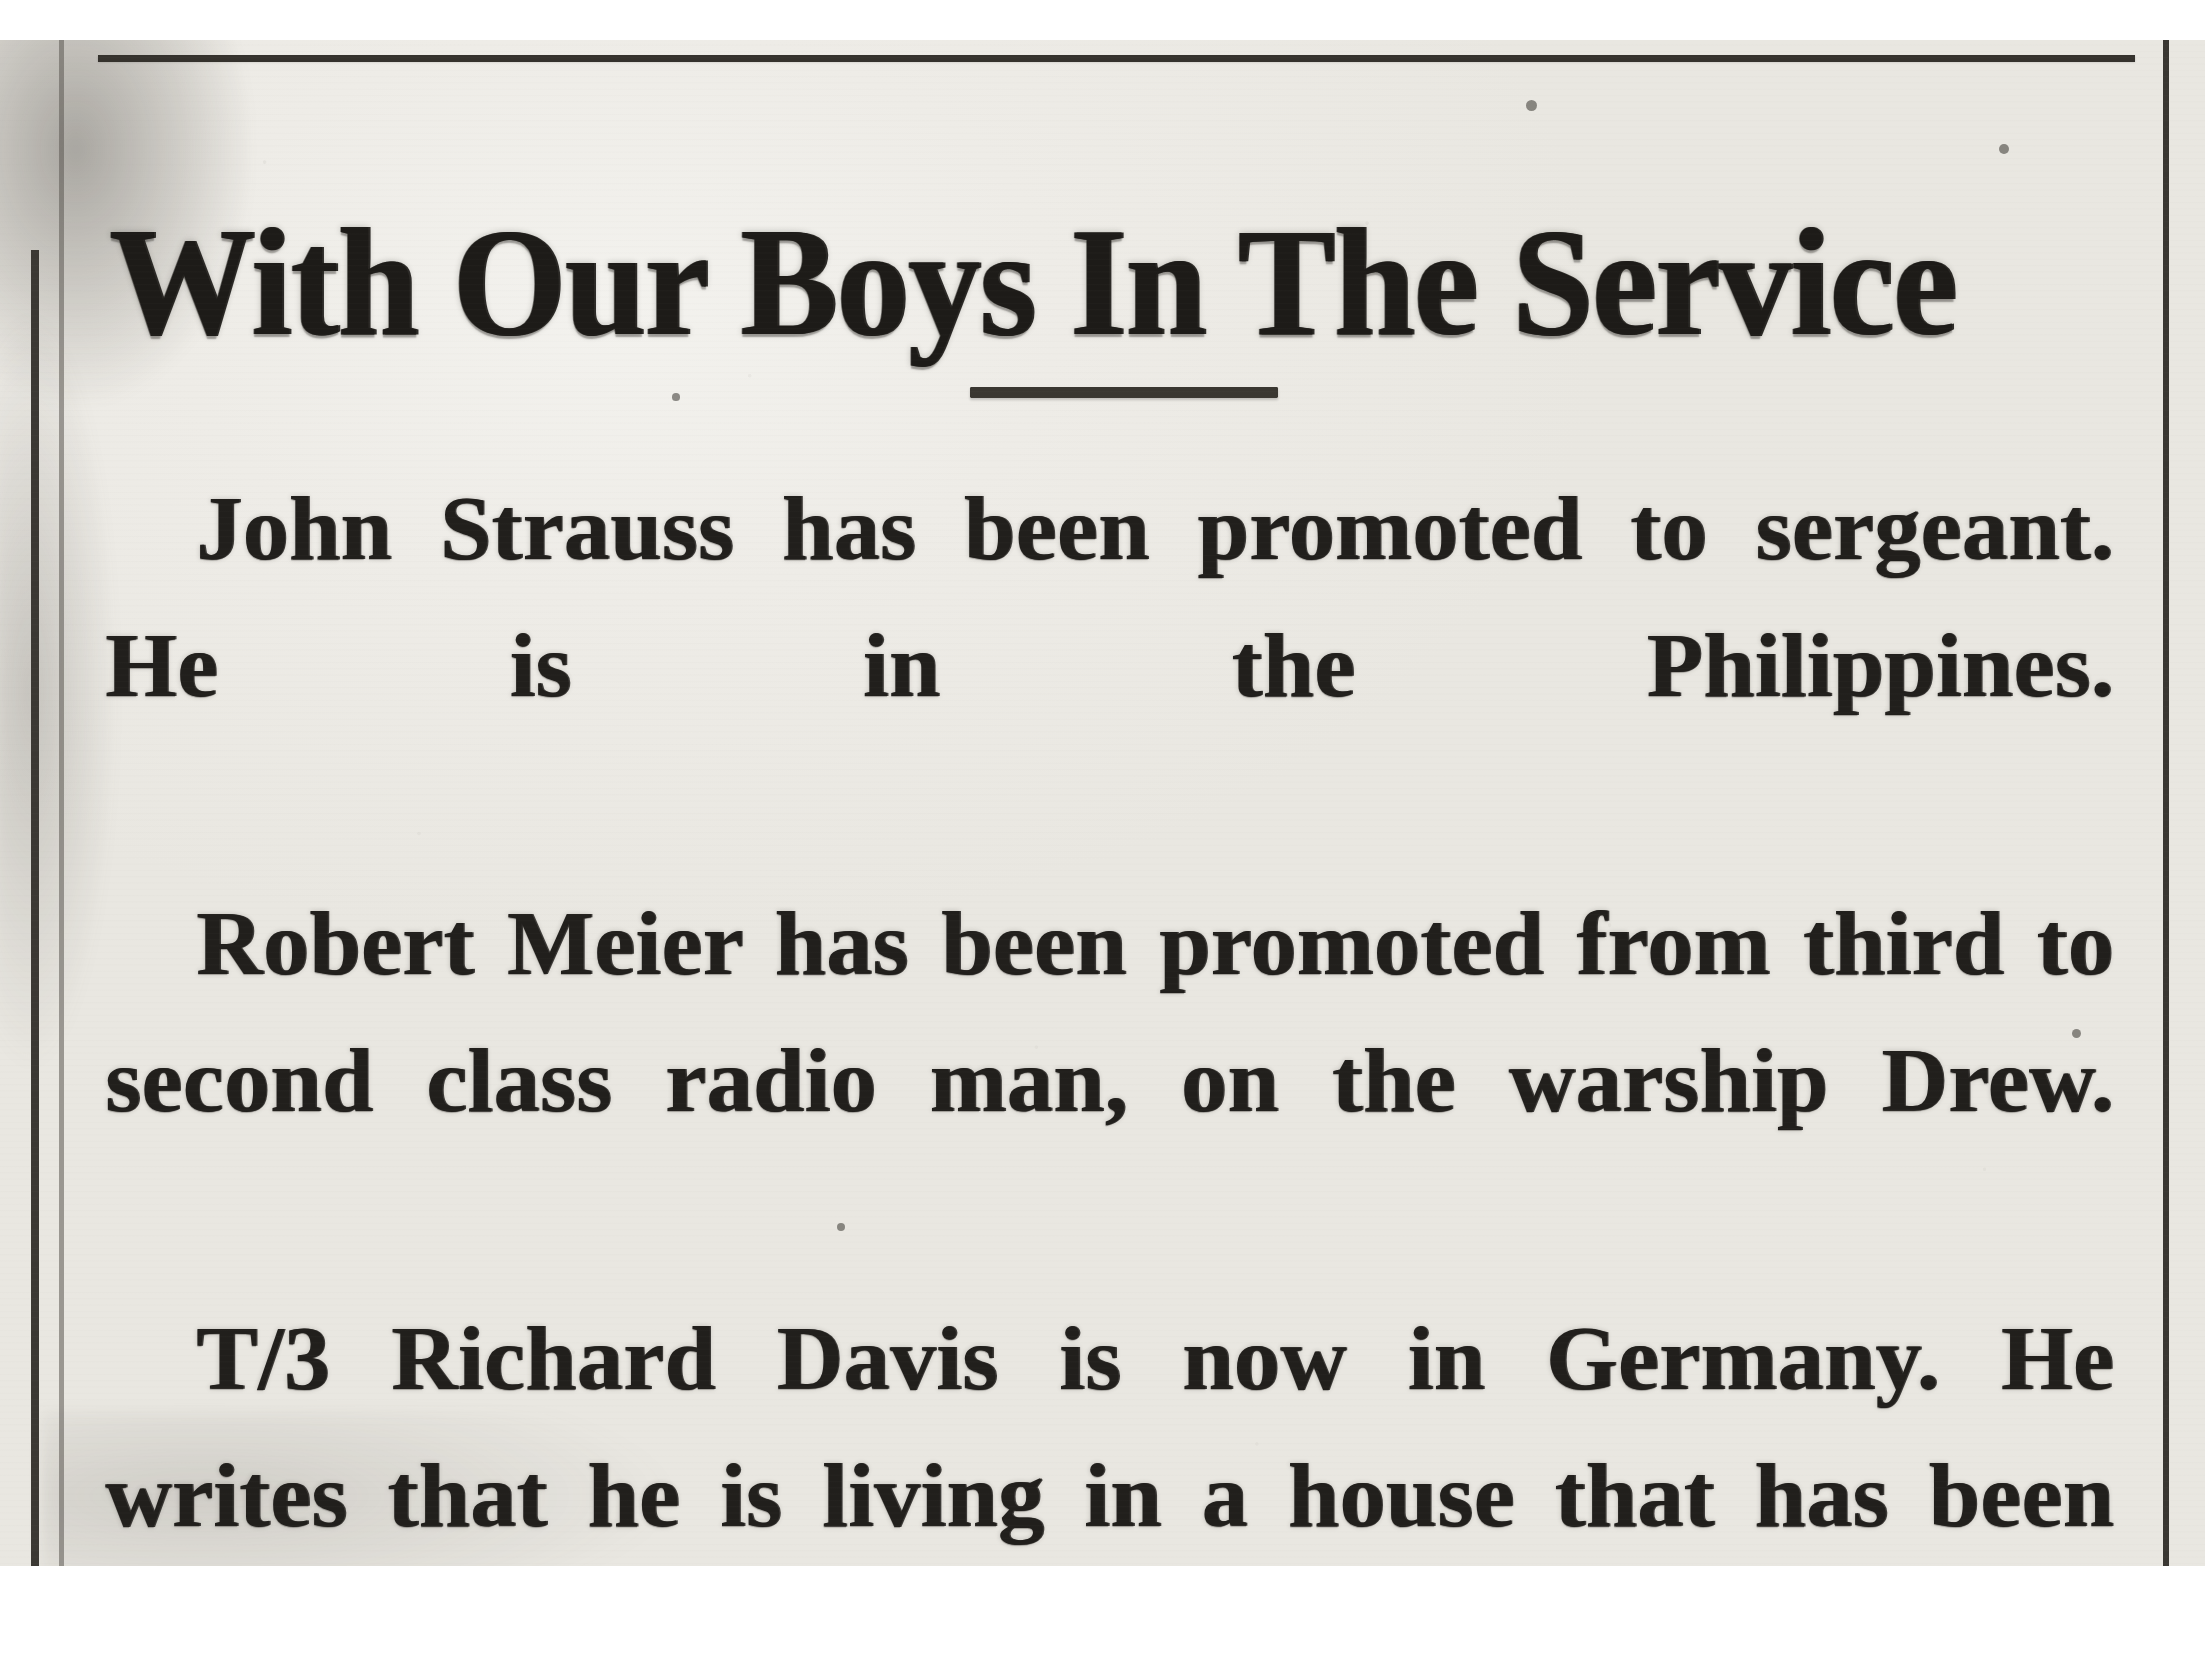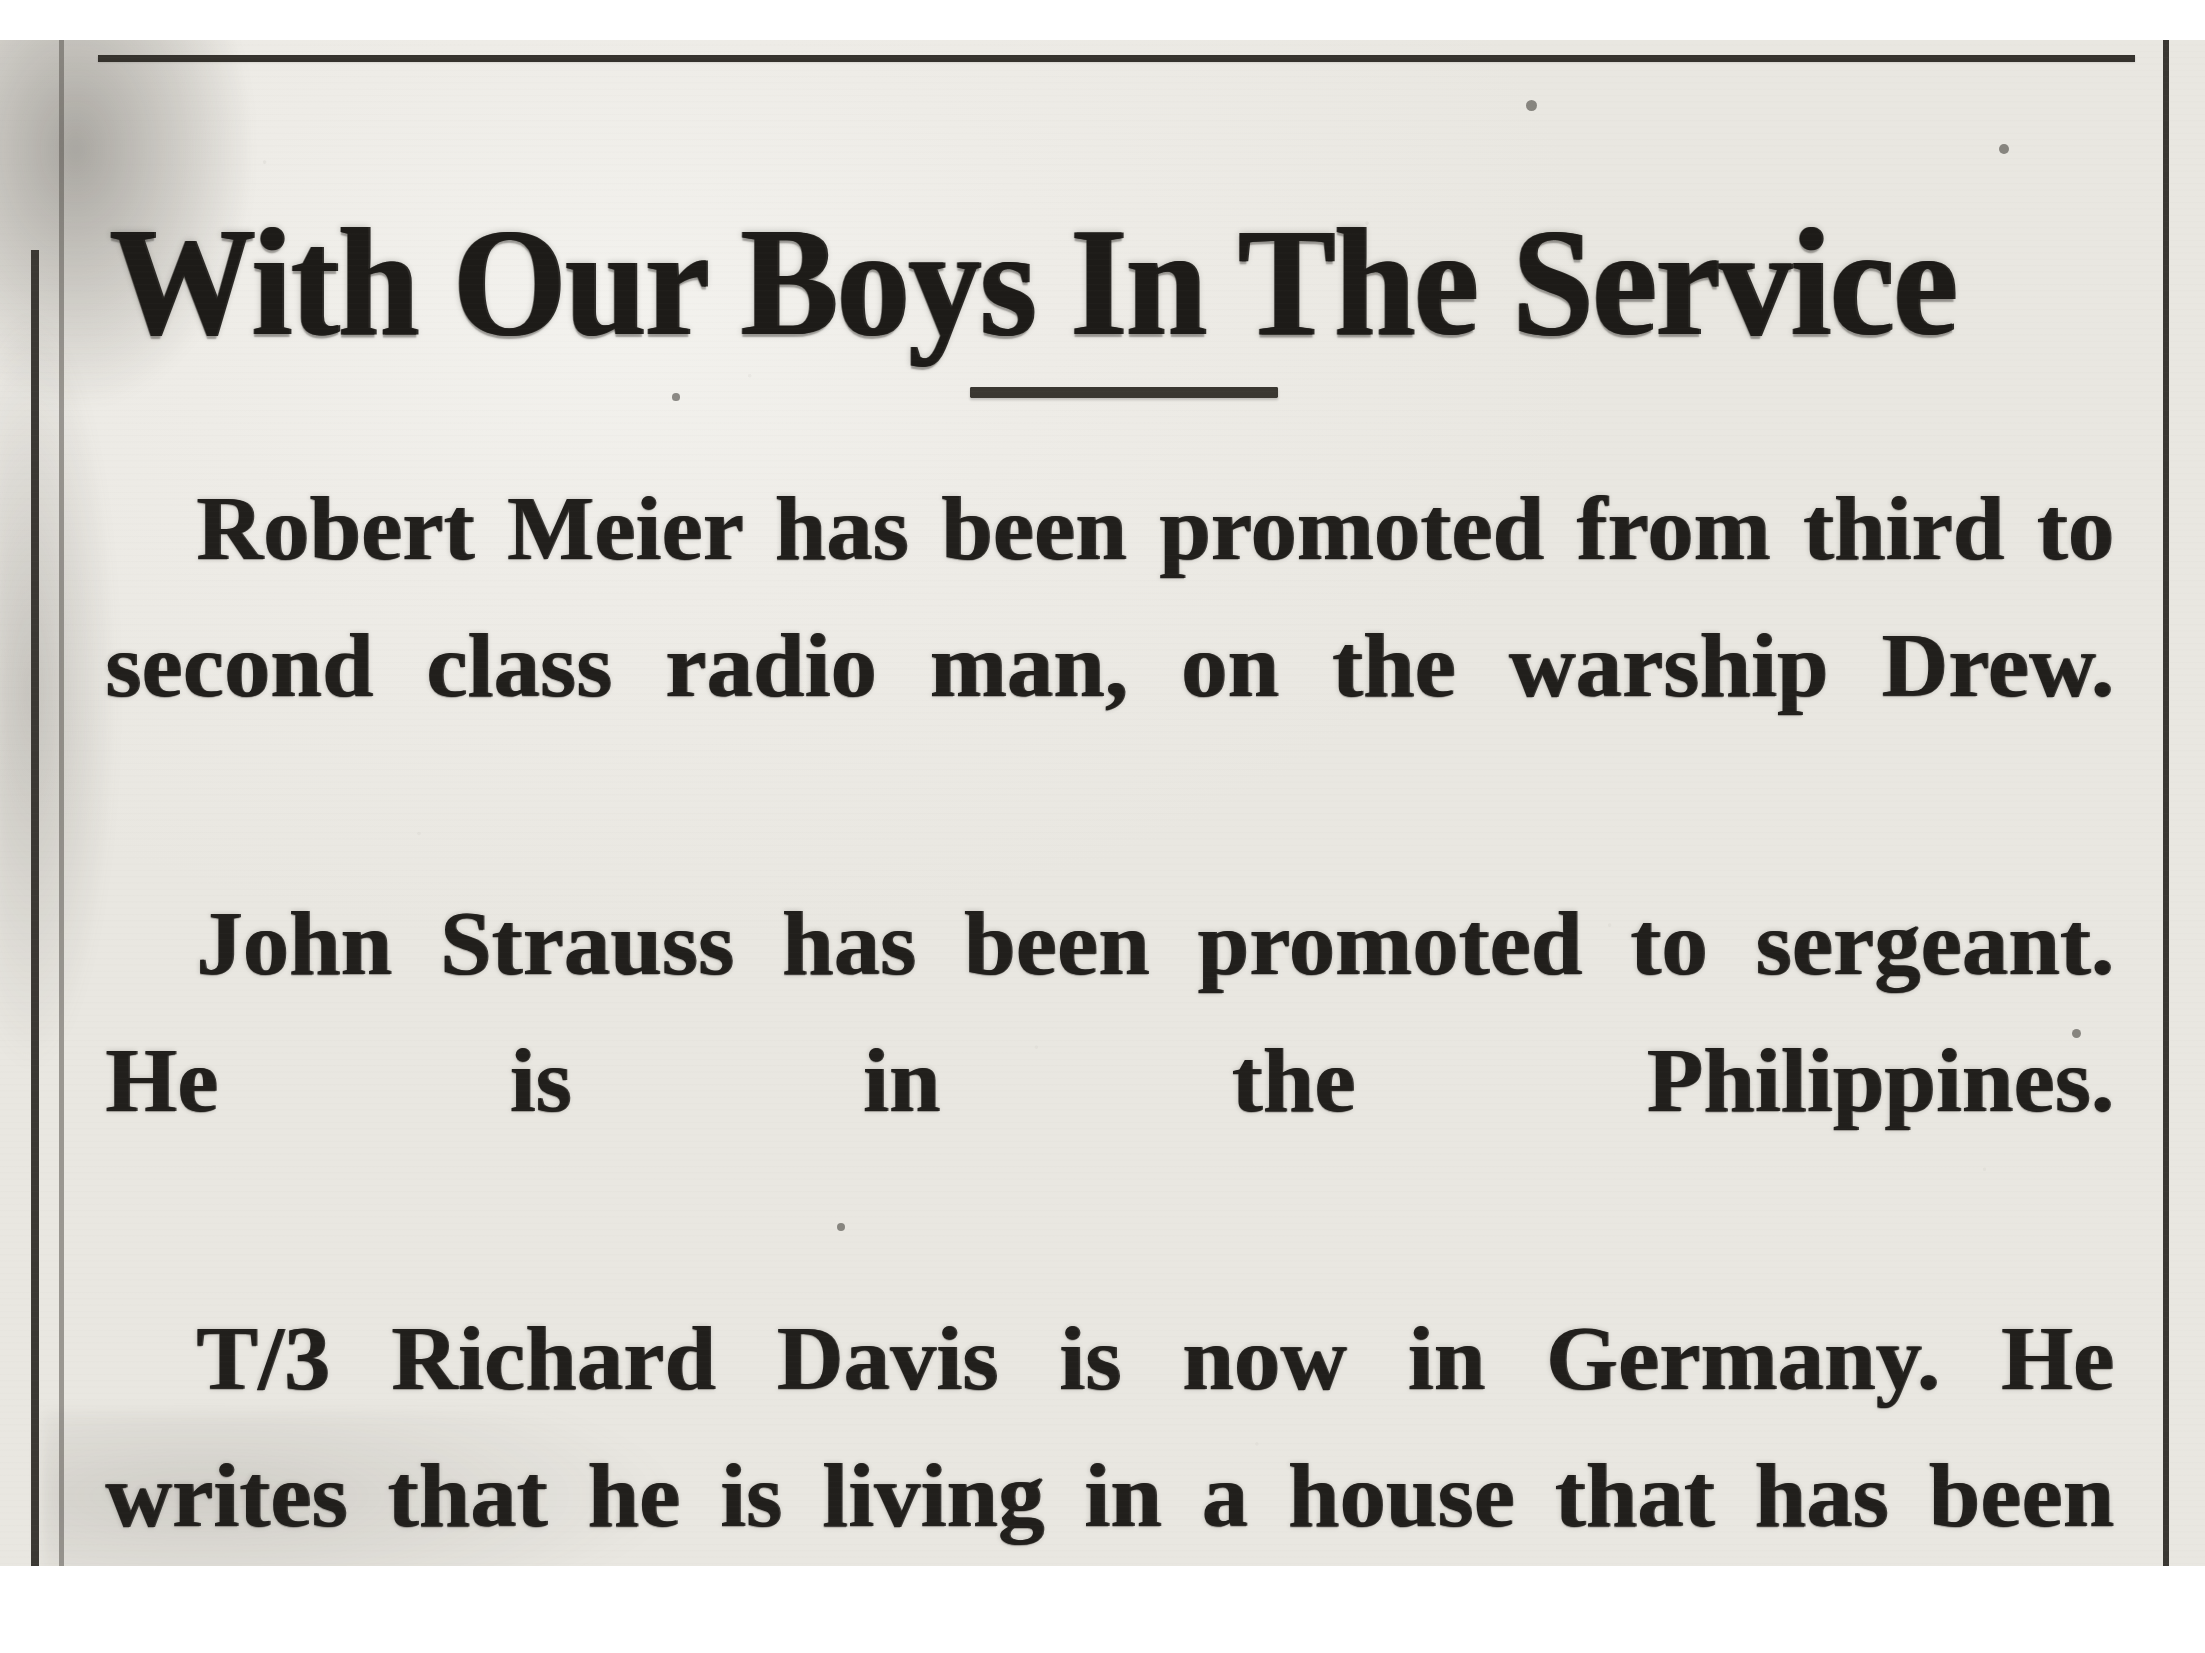--- a/index.html
+++ b/index.html
@@ -196,22 +196,22 @@
   <div class="rule-top"></div>
   <div class="rule-right"></div>
   <div class="rule-left-a"></div>
   <div class="rule-left-b"></div>
 
   <h1 class="headline">With Our Boys In The Service</h1>
 
   <div class="divider"></div>
 
   <div class="body">
+    <p class="para">John Strauss has been promoted to sergeant. He is in the Philippines.</p>
     <p class="para">Robert Meier has been promoted from third to second class radio man, on the warship Drew.</p>
-    <p class="para">John Strauss has been promoted to sergeant. He is in the Philippines.</p>
     <p class="para lastline-left">T/3 Richard Davis is now in Germany. He writes that he is living in a house that has been damaged by bombs.</p>
   </div>
 
   <div class="speck" style="left:1526px; top:60px; width:11.2px; height:11.2px;"></div>
   <div class="speck" style="left:1999px; top:104px; width:9.8px; height:9.8px;"></div>
   <div class="speck" style="left:2072px; top:989px; width:9px; height:9px;"></div>
   <div class="speck" style="left:672px; top:353px; width:7.7px; height:7.7px;"></div>
   <div class="speck" style="left:837px; top:1183px; width:8.4px; height:8.4px;"></div>
 
   <div class="bands"></div>

